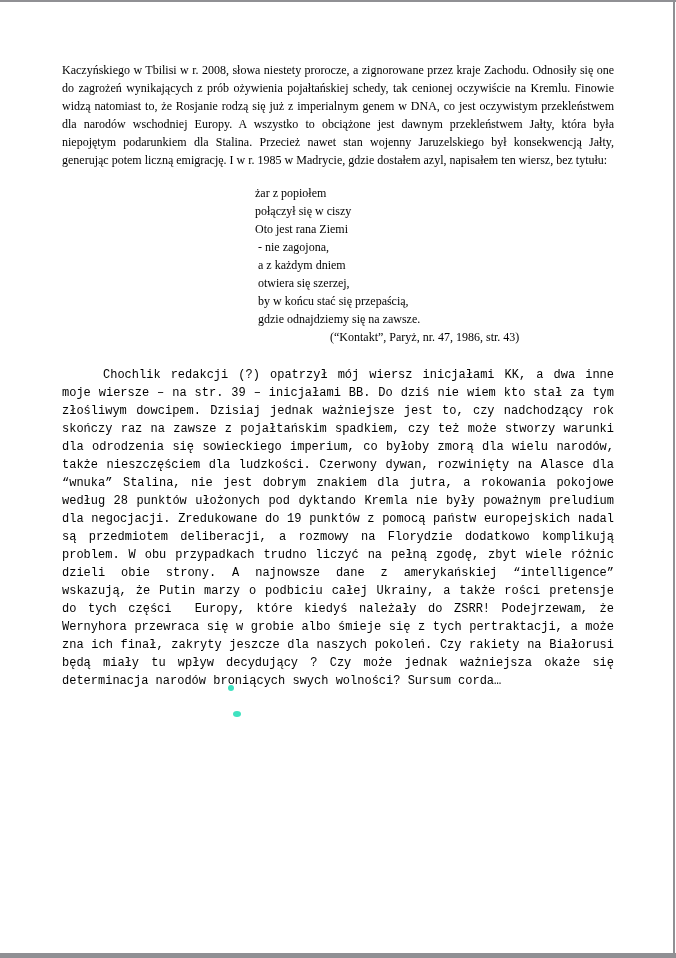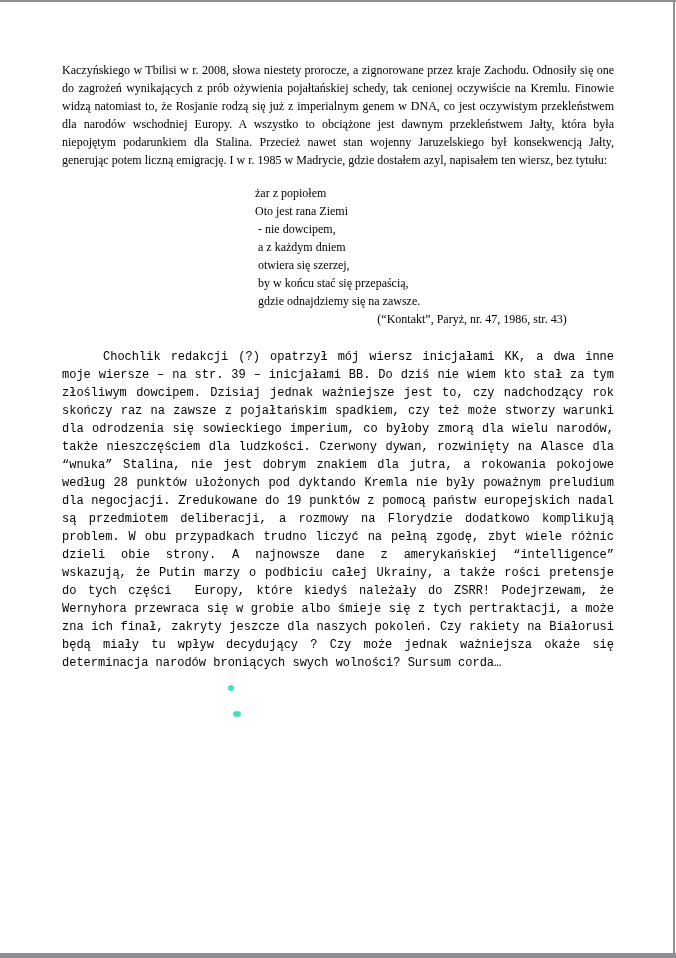--- a/index.html
+++ b/index.html
@@ -37,21 +37,20 @@
     margin:15px 0 0 193px;
   }
   .poem-line{
     white-space:pre;
     line-height:18px;
   }
   .poem-attribution{
     margin-left:75px;
     white-space:pre;
     line-height:18px;
-    text-align:center;
   }
   .para2{margin-top:20px;}
   .signature{
     margin-top:31px;
     text-align:right;
     font-weight:bold;
     line-height:18px;
   }
   .teal-mark{
     position:absolute;
@@ -66,22 +65,23 @@
   <div class="edge-top"></div>
   <div class="edge-right"></div>
   <div class="edge-bottom"></div>
 
   <div class="content">
 
     <p class="para">Kaczyńskiego w Tbilisi w r. 2008, słowa niestety prorocze, a zignorowane przez kraje Zachodu. Odnosiły się one do zagrożeń wynikających z prób ożywienia pojałtańskiej schedy, tak cenionej oczywiście na Kremlu. Finowie widzą natomiast to, że Rosjanie rodzą się już z imperialnym genem w DNA, co jest oczywistym przekleństwem dla narodów wschodniej Europy. A wszystko to obciążone jest dawnym przekleństwem Jałty, która była niepojętym podarunkiem dla Stalina. Przecież nawet stan wojenny Jaruzelskiego był konsekwencją Jałty, generując potem liczną emigrację. I w r. 1985 w Madrycie, gdzie dostałem azyl, napisałem ten wiersz, bez tytułu:</p>
 
     <div class="poem">
       <div class="poem-line">żar z popiołem</div>
+      <div class="poem-line">połączył się w ciszy</div>
       <div class="poem-line">Oto jest rana Ziemi</div>
-      <div class="poem-line"> - nie dowcipem,</div>
+      <div class="poem-line"> - nie zagojona,</div>
       <div class="poem-line"> a z każdym dniem</div>
       <div class="poem-line"> otwiera się szerzej,</div>
       <div class="poem-line"> by w końcu stać się przepaścią,</div>
       <div class="poem-line"> gdzie odnajdziemy się na zawsze.</div>
       <div class="poem-attribution">(“Kontakt”, Paryż, nr. 47, 1986, str. 43)</div>
     </div>
 
     <p class="para indented para2">Chochlik redakcji (?) opatrzył mój wiersz inicjałami KK, a dwa inne moje wiersze – na str. 39 – inicjałami BB. Do dziś nie wiem kto stał za tym złośliwym dowcipem. Dzisiaj jednak ważniejsze jest to, czy nadchodzący rok skończy raz na zawsze z pojałtańskim spadkiem, czy też może stworzy warunki dla odrodzenia się sowieckiego imperium, co byłoby zmorą dla wielu narodów, także nieszczęściem dla ludzkości. Czerwony dywan, rozwinięty na Alasce dla “wnuka” Stalina, nie jest dobrym znakiem dla jutra, a rokowania pokojowe według 28 punktów ułożonych pod dyktando Kremla nie były poważnym preludium dla negocjacji. Zredukowane do 19 punktów z pomocą państw europejskich nadal są przedmiotem deliberacji, a rozmowy na Florydzie dodatkowo komplikują problem. W obu przypadkach trudno liczyć na pełną zgodę, zbyt wiele różnic dzieli obie strony. A najnowsze dane z amerykańskiej “intelligence” wskazują, że Putin marzy o podbiciu całej Ukrainy, a także rości pretensje do tych części  Europy, które kiedyś należały do ZSRR! Podejrzewam, że Wernyhora przewraca się w grobie albo śmieje się z tych pertraktacji, a może zna ich finał, zakryty jeszcze dla naszych pokoleń. Czy rakiety na Białorusi będą miały tu wpływ decydujący ? Czy może jednak ważniejsza okaże się determinacja narodów broniących swych wolności? Sursum corda…</p>
 
 

